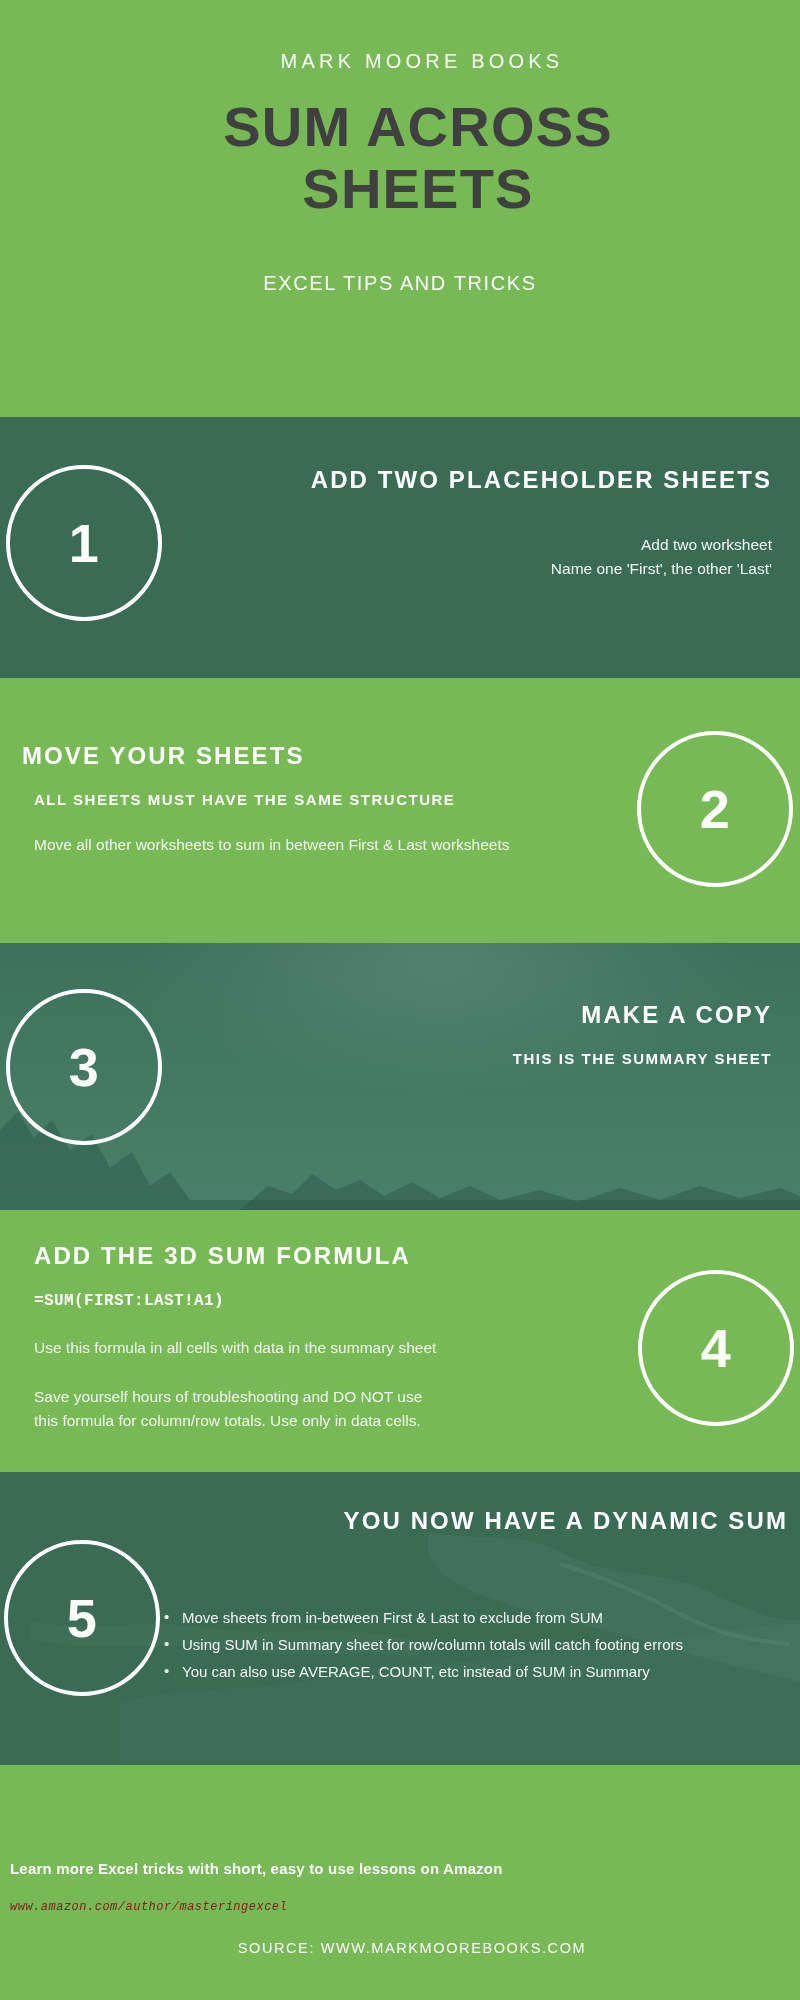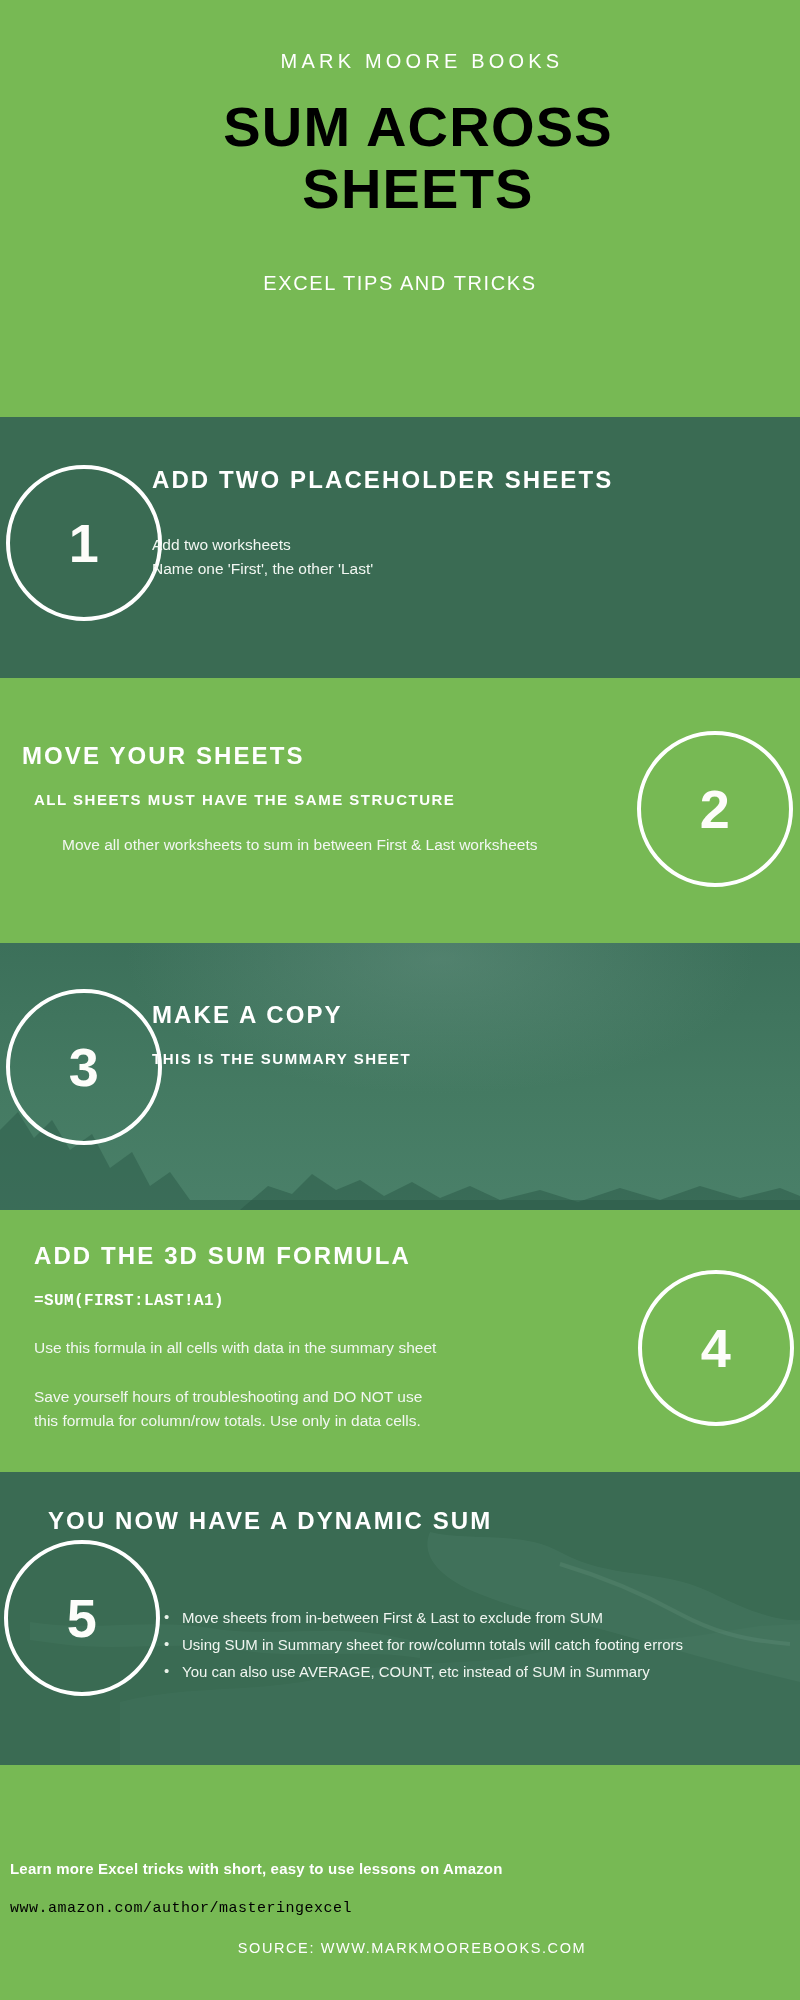--- a/index.html
+++ b/index.html
@@ -56,21 +56,21 @@
     font-size:54px; font-weight:700; color:#fdfdfa;
     line-height:1; letter-spacing:.5px;
   }
 
   
   .kicker {
     font-size:20px; letter-spacing:4.2px; color:#ffffff;
     font-weight:400; text-align:center;
   }
   .hero {
-    font-size:56px; font-weight:700; color:#000000;
+    font-size:56px; font-weight:700; color:#404040;
     letter-spacing:1.2px; line-height:1.02; text-align:center;padding-left:36px;
   }
   .subhero {
     font-size:20px; letter-spacing:1.6px; color:#ffffff;
     font-weight:400; text-align:center;margin-top:24px;
   }
 
   .step-title {
     font-size:24px; font-weight:700; color:#ffffff;
     letter-spacing:2.1px;
@@ -80,40 +80,40 @@
     letter-spacing:1.5px;
   }
   .step-body {
     font-size:15.5px; font-weight:400; color:#f2f7f2;
     line-height:1.55;
   }
   .mono {
     font-family:"Liberation Mono", monospace;
     font-size:16px; font-weight:700; color:#ffffff; letter-spacing:.4px;
   }
-  .ta-r { }
+  .ta-r { text-align:right; }
   .ta-l { text-align:left; }
 
   ul.tips { list-style:none; }
   ul.tips li {
     position:relative;
     padding-left:22px;
     margin-bottom:5px;
     font-size:15px; color:#f1f6f1; line-height:1.45;
     text-align:justify;
   }
   ul.tips li::before {
     content:"•";
     position:absolute; left:4px; top:-1px;
     color:#e9f2e9; font-size:15px;
   }
 
   
   .foot-bold { font-size:15px; font-weight:700; color:#ffffff; letter-spacing:.2px; }
-  .foot-mono { font-family:"Liberation Mono", monospace; font-size:15px; color:#000000; letter-spacing:.5px; }
+  .foot-mono { font-family:"Liberation Mono", monospace; font-size:12px; color:#7f1d1d; letter-spacing:.5px;font-style:italic; }
   .foot-src  { font-size:14.5px; color:#ffffff; letter-spacing:1.6px; }
 </style>
 </head>
 <body>
 
 <div class="infographic">
 
   <div class="section sec-green" style="top:0; height:417px;">
     <div class="kicker" style="position:absolute; top:50px; left:0; width:800px;padding-left:44px;">MARK MOORE BOOKS</div>
     <div class="hero" style="position:absolute; top:98px; left:0; width:800px;">SUM ACROSS</div>
@@ -123,33 +123,33 @@
 
   <div class="section sec-dark" style="top:417px; height:261px;">
     <div class="tex tex-clouds"></div>
 
     <div class="circle" style="left:6px; top:48px;">
       <span>1</span>
     </div>
 
     <div class="step-title ta-r" style="position:absolute; top:49px; right:28px; width:620px;">ADD TWO PLACEHOLDER SHEETS</div>
 
-    <div class="step-body ta-r" style="position:absolute; top:116px; right:28px; width:620px;">Add two worksheets</div>
+    <div class="step-body ta-r" style="position:absolute; top:116px; right:28px; width:620px;">Add two worksheet</div>
     <div class="step-body ta-r" style="position:absolute; top:140px; right:28px; width:620px;">Name one 'First', the other 'Last'</div>
   </div>
 
   <div class="section sec-green" style="top:678px; height:265px;">
 
     <div class="circle" style="right:7px; top:53px;">
       <span>2</span>
     </div>
 
     <div class="step-title ta-l" style="position:absolute; top:64px; left:22px; width:560px;">MOVE YOUR SHEETS</div>
     <div class="step-sub ta-l" style="position:absolute; top:113px; left:34px; width:560px;">ALL SHEETS MUST HAVE THE SAME STRUCTURE</div>
-    <div class="step-body ta-l" style="position:absolute; top:155px; left:34px; width:500px;margin-left:28px;">Move all other worksheets to sum in between First &amp; Last worksheets</div>
+    <div class="step-body ta-l" style="position:absolute; top:155px; left:34px; width:500px;">Move all other worksheets to sum in between First &amp; Last worksheets</div>
   </div>
 
   <div class="section sec-dark" style="top:943px; height:267px;">
     <div class="tex tex-mountain-sky"></div>
     <svg class="mt" viewBox="0 0 800 120" preserveAspectRatio="none">
       <path d="M0,120 L0,40 L18,22 L34,48 L52,30 L70,60 L92,44 L110,78 L132,62 L150,96 L170,82 L190,110 L800,110 L800,120 Z" fill="rgba(45,92,74,0.55)"></path>
       <path d="M0,120 L240,120 L268,96 L292,104 L312,84 L336,100 L360,90 L384,106 L412,92 L440,108 L470,96 L500,110 L540,100 L578,112 L620,98 L660,110 L700,96 L740,108 L780,98 L800,106 L800,120 Z" fill="rgba(42,88,70,0.5)"></path>
     </svg>
 
     <div class="circle" style="left:6px; top:46px;">

